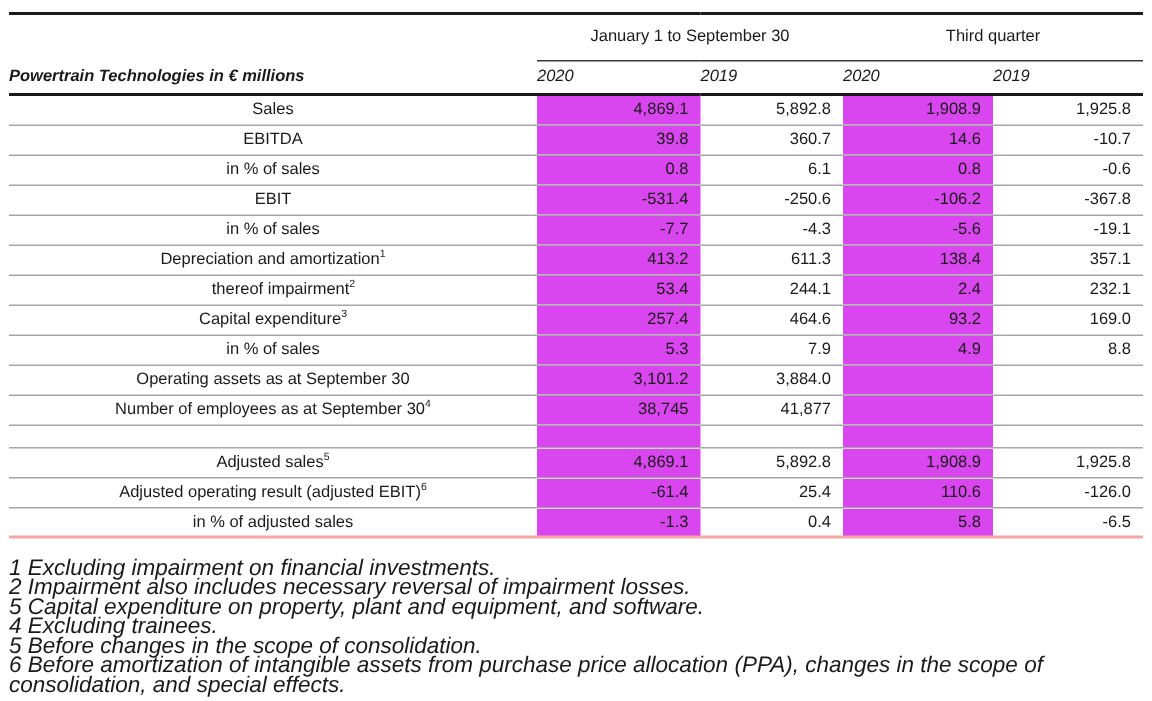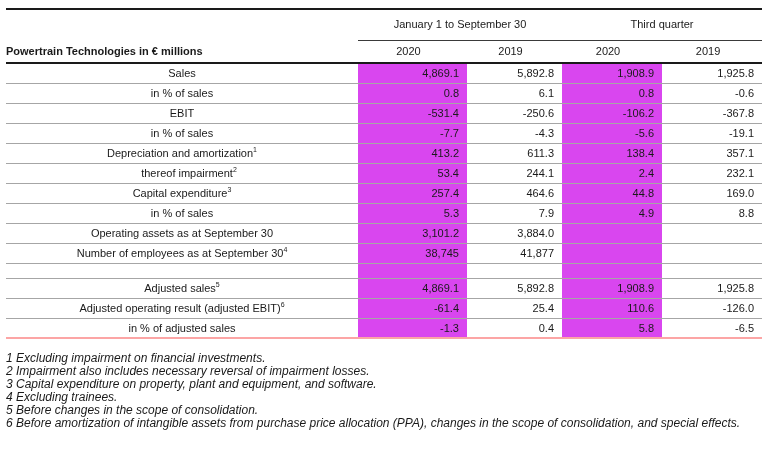--- a/index.html
+++ b/index.html
@@ -39,26 +39,27 @@
     white-space: nowrap;
   }
   tr.group-row th.grp { border-bottom: 1px solid #3a3a3a; }
 
   tr.year-row th {
     height: 23px;
     font-weight: normal;
     vertical-align: middle;
     border-bottom: 2px solid #1a1a1a;
     white-space: nowrap;
+    font-style: italic;
   }
   tr.year-row th.title {
     text-align: left;
     font-weight: bold;
   }
-  tr.year-row th.val { text-align: center; padding-right: 8px; }
+  tr.year-row th.val { text-align: left; padding-right: 8px; }
 
   tbody td {
     height: 20px;
     vertical-align: middle;
     border-bottom: 1px solid #a6a6a6;
     white-space: nowrap;
     overflow: hidden;
   }
   tbody td.lbl { text-align: center; }
   tbody td.lbl.indent { padding-left: 14px; }
@@ -69,21 +70,21 @@
 
   sup {
     font-size: 7px;
     line-height: 0;
     vertical-align: super;
   }
 
   .footnotes {
     margin-top: 13px;
     font-style: italic;
-    font-size: 12px;
+    font-size: 15px;
     line-height: 13px;
     color: #1a1a1a;
   }
 </style>
 </head>
 <body>
 
 <div class="page">
   <table class="fin">
     <colgroup>
@@ -109,20 +110,27 @@
     </thead>
     <tbody id="table-body">
         <tr>
           <td class="lbl">Sales</td>
           <td class="val shade">4,869.1</td>
           <td class="val">5,892.8</td>
           <td class="val shade">1,908.9</td>
           <td class="val">1,925.8</td>
         </tr>
         <tr>
+          <td class="lbl">EBITDA</td>
+          <td class="val shade">39.8</td>
+          <td class="val">360.7</td>
+          <td class="val shade">14.6</td>
+          <td class="val">-10.7</td>
+        </tr>
+        <tr>
           <td class="lbl">in % of sales</td>
           <td class="val shade">0.8</td>
           <td class="val">6.1</td>
           <td class="val shade">0.8</td>
           <td class="val">-0.6</td>
         </tr>
         <tr>
           <td class="lbl">EBIT</td>
           <td class="val shade">-531.4</td>
           <td class="val">-250.6</td>
@@ -147,21 +155,21 @@
           <td class="lbl indent">thereof impairment<sup>2</sup></td>
           <td class="val shade">53.4</td>
           <td class="val">244.1</td>
           <td class="val shade">2.4</td>
           <td class="val">232.1</td>
         </tr>
         <tr>
           <td class="lbl">Capital expenditure<sup>3</sup></td>
           <td class="val shade">257.4</td>
           <td class="val">464.6</td>
-          <td class="val shade">44.8</td>
+          <td class="val shade">93.2</td>
           <td class="val">169.0</td>
         </tr>
         <tr>
           <td class="lbl">in % of sales</td>
           <td class="val shade">5.3</td>
           <td class="val">7.9</td>
           <td class="val shade">4.9</td>
           <td class="val">8.8</td>
         </tr>
         <tr>
@@ -205,18 +213,18 @@
           <td class="val">0.4</td>
           <td class="val shade">5.8</td>
           <td class="val">-6.5</td>
         </tr>
       </tbody>
   </table>
 
   <div class="footnotes" id="footnotes">
       <div>1 Excluding impairment on financial investments.</div>
       <div>2 Impairment also includes necessary reversal of impairment losses.</div>
-      <div>3 Capital expenditure on property, plant and equipment, and software.</div>
+      <div>5 Capital expenditure on property, plant and equipment, and software.</div>
       <div>4 Excluding trainees.</div>
       <div>5 Before changes in the scope of consolidation.</div>
       <div>6 Before amortization of intangible assets from purchase price allocation (PPA), changes in the scope of consolidation, and special effects.</div>
     </div>
 </div>
 
 </body></html>

